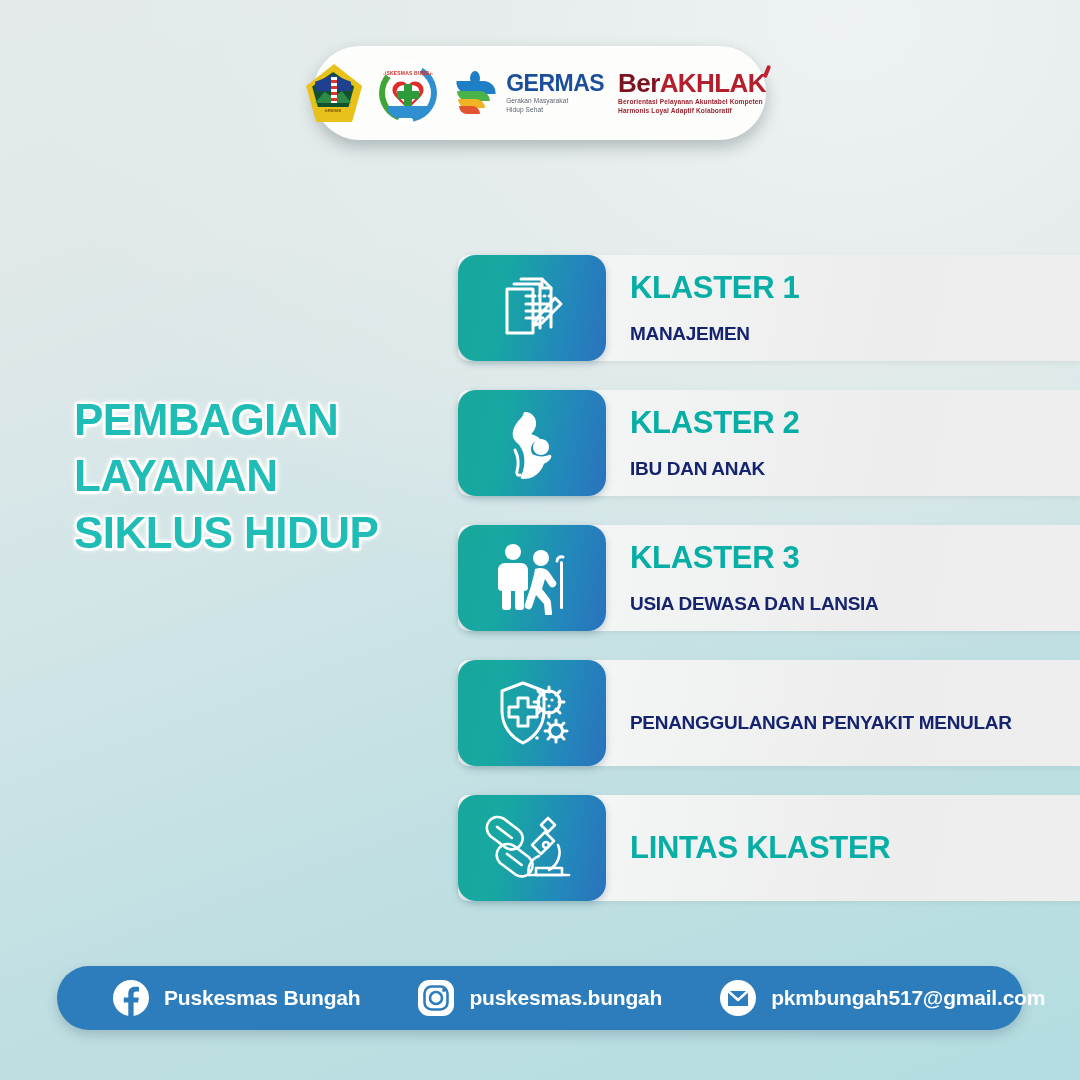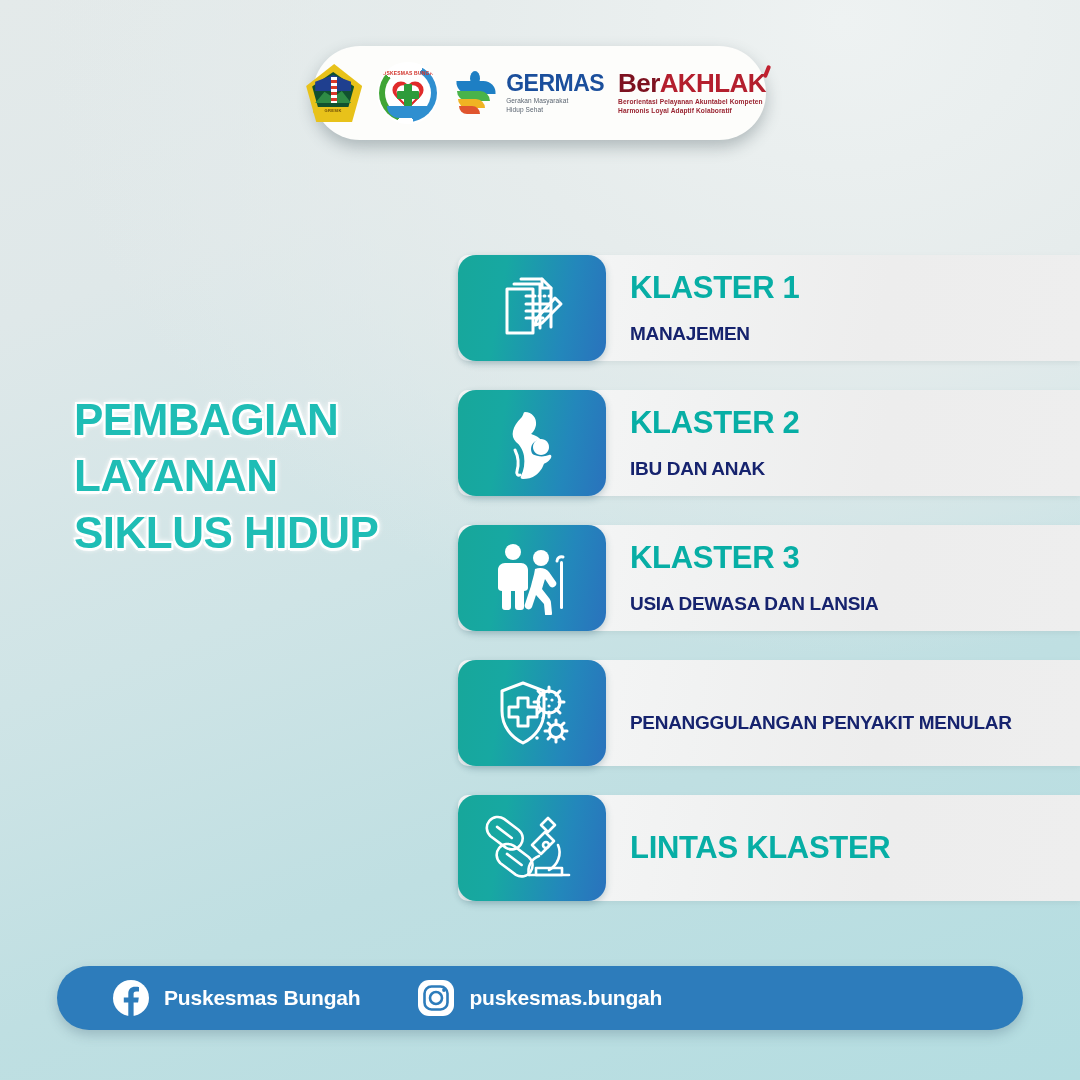--- a/index.html
+++ b/index.html
@@ -332,16 +332,26 @@
         <svg width="38" height="38" viewBox="0 0 38 38">
           <rect x="1" y="1" width="36" height="36" rx="11" fill="#ffffff"></rect>
           <rect x="7.5" y="7.5" width="23" height="23" rx="7" fill="none" stroke="#2d7cbb" stroke-width="2.6"></rect>
           <circle cx="19" cy="19" r="6" fill="none" stroke="#2d7cbb" stroke-width="2.6"></circle>
           <circle cx="27" cy="11" r="1.9" fill="#2d7cbb"></circle>
         </svg>
       </div>
       <div class="lbl">puskesmas.bungah</div>
     </div>
 
+    <div class="fitem" style="margin-left:57px">
+      <div class="ficon">
+        <svg width="38" height="38" viewBox="0 0 38 38">
+          <circle cx="19" cy="19" r="18" fill="#ffffff"></circle>
+          <path d="M9 12h20v15H9z" fill="#2d7cbb"></path>
+          <path d="M9 12l10 9 10-9" fill="none" stroke="#ffffff" stroke-width="2.4" stroke-linejoin="round"></path>
+        </svg>
+      </div>
+      <div class="lbl">pkmbungah517@gmail.com</div>
+    </div>
 
   </div>
 
 </div>
 
 </body></html>

